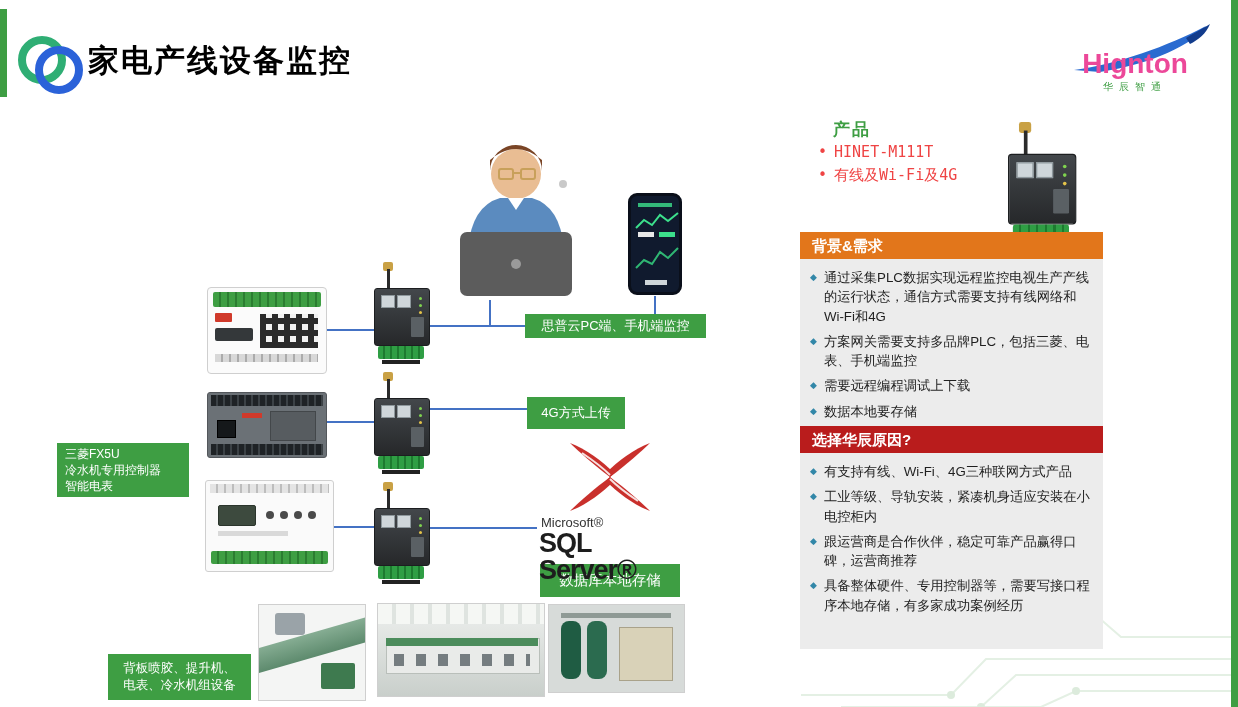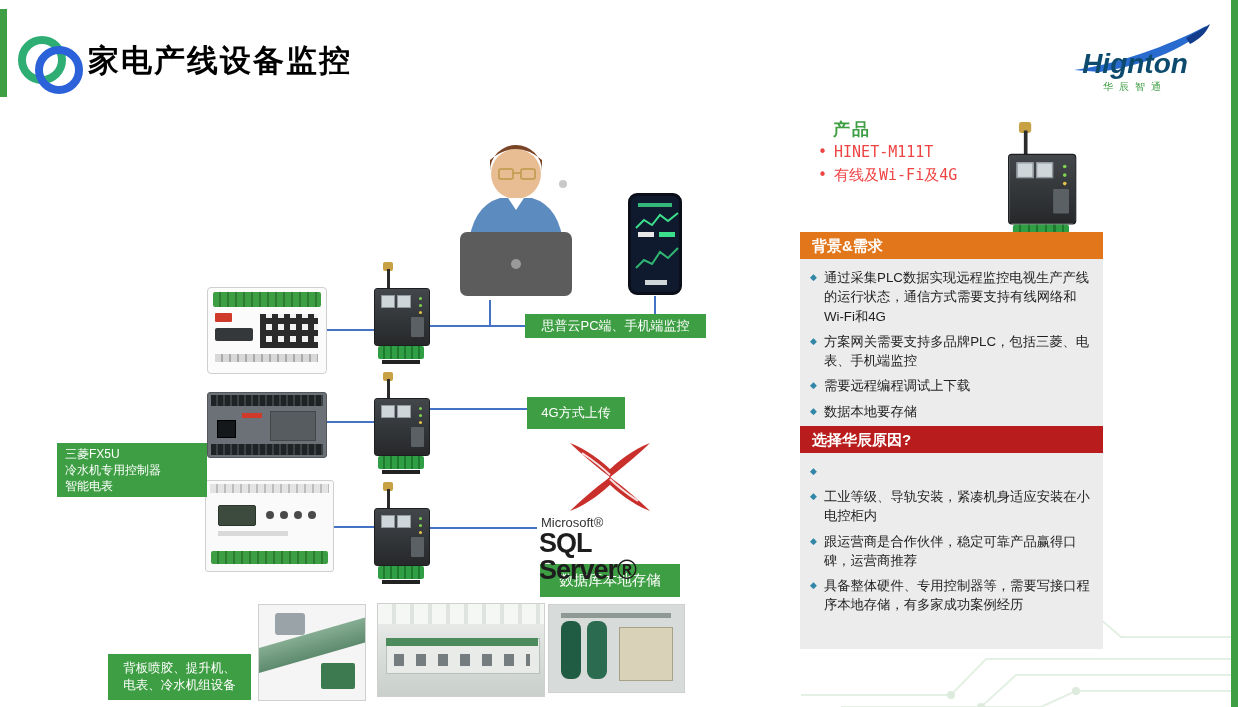--- a/index.html
+++ b/index.html
@@ -12,22 +12,22 @@
   .edge-left{left:0;top:9px;width:7px;height:88px;background:#3E9E43}
   .edge-right{right:0;top:0;width:7px;height:707px;background:#3E9E43}
   
   .logo{left:18px;top:36px;width:70px;height:56px}
   .ring{position:absolute;width:32px;height:32px;border-radius:50%;border:8px solid}
   .ring-green{left:0;top:0;border-color:#2FAE74}
   .ring-blue{left:17px;top:10px;border-color:#2B62D9}
   .page-title{left:88px;top:40px;font-size:31px;font-weight:900;letter-spacing:2px;color:#000}
   .brand{right:18px;top:24px;width:160px;height:66px;text-align:center}
   .brand-swoosh{position:absolute;left:8px;top:0}
-  .brand-name{position:absolute;left:0;top:24px;width:150px;font-style:italic;font-weight:800;
-    font-size:28px;color:#0c4a6e;letter-spacing:0}
+  .brand-name{position:absolute;left:0;top:24px;width:150px;font-weight:800;
+    font-size:28px;color:#ec4899;letter-spacing:0}
   .brand-sub{position:absolute;left:0;top:56px;width:150px;font-size:10px;color:#3E9E43;letter-spacing:6px}
   
   .glabel{background:#3E9E43;color:#fff;display:flex;align-items:center;justify-content:center;
     text-align:center;font-size:13px;line-height:1.35;white-space:pre-line;box-sizing:border-box}
   .glabel-left{justify-content:flex-start;text-align:left;padding:4px 8px;font-size:12px}
   
   .prod-heading{left:833px;top:118px;font-size:17px;font-weight:800;color:#3E9E43;letter-spacing:2px}
   .prod-list{left:818px;top:143px;width:210px;font-family:"DejaVu Sans Mono","Liberation Mono",monospace;
     font-size:15px;color:#ef4444}
   .prod-row{margin-bottom:5px}
@@ -256,21 +256,21 @@
       <i class="port p2"></i>
       <i class="leds"></i>
       <i class="lbl"></i>
     </span>
   <span class="term"></span>
     <span class="base"></span>
 </div>
 
 <div class="abs glabel" style="left:525px;top:314px;width:181px;height:24px">思普云PC端、手机端监控</div>
 <div class="abs glabel" style="left:527px;top:397px;width:98px;height:32px">4G方式上传</div>
-<div class="abs glabel glabel-left preline" style="left:57px;top:443px;width:150px;height:54px">三菱FX5U
+<div class="abs glabel glabel-left preline" style="left:57px;top:443px;width:132px;height:54px">三菱FX5U
 冷水机专用控制器
 智能电表</div>
 <div class="abs glabel" style="left:540px;top:564px;width:140px;height:33px;font-size:14.5px">数据库本地存储</div>
 <div class="abs glabel preline" style="left:108px;top:654px;width:143px;height:46px;font-size:12.5px">背板喷胶、提升机、
 电表、冷水机组设备</div>
 
 <div class="abs sql">
   <svg class="sql-emblem" width="96" height="72" viewBox="0 0 96 72">
     <g fill="#C9302C">
       <path d="M48,36 C32,24 16,10 8,2 C24,8 40,20 52,32 Z"></path>
@@ -347,20 +347,21 @@
   <div class="bullet-row">
     <span class="bullet-dia">◆</span>
     <span class="bullet-text">数据本地要存储</span>
   </div>
 </div>
 
 <div class="abs panel-header hdr-slate">选择华辰原因?</div>
 <div class="abs panel-body body2">
   <div class="bullet-row">
     <span class="bullet-dia">◆</span>
+    <span class="bullet-text">有支持有线、Wi-Fi、4G三种联网方式产品</span>
   </div>
   <div class="bullet-row">
     <span class="bullet-dia">◆</span>
     <span class="bullet-text">工业等级、导轨安装，紧凑机身适应安装在小电控柜内</span>
   </div>
   <div class="bullet-row">
     <span class="bullet-dia">◆</span>
     <span class="bullet-text">跟运营商是合作伙伴，稳定可靠产品赢得口碑，运营商推荐</span>
   </div>
   <div class="bullet-row">

